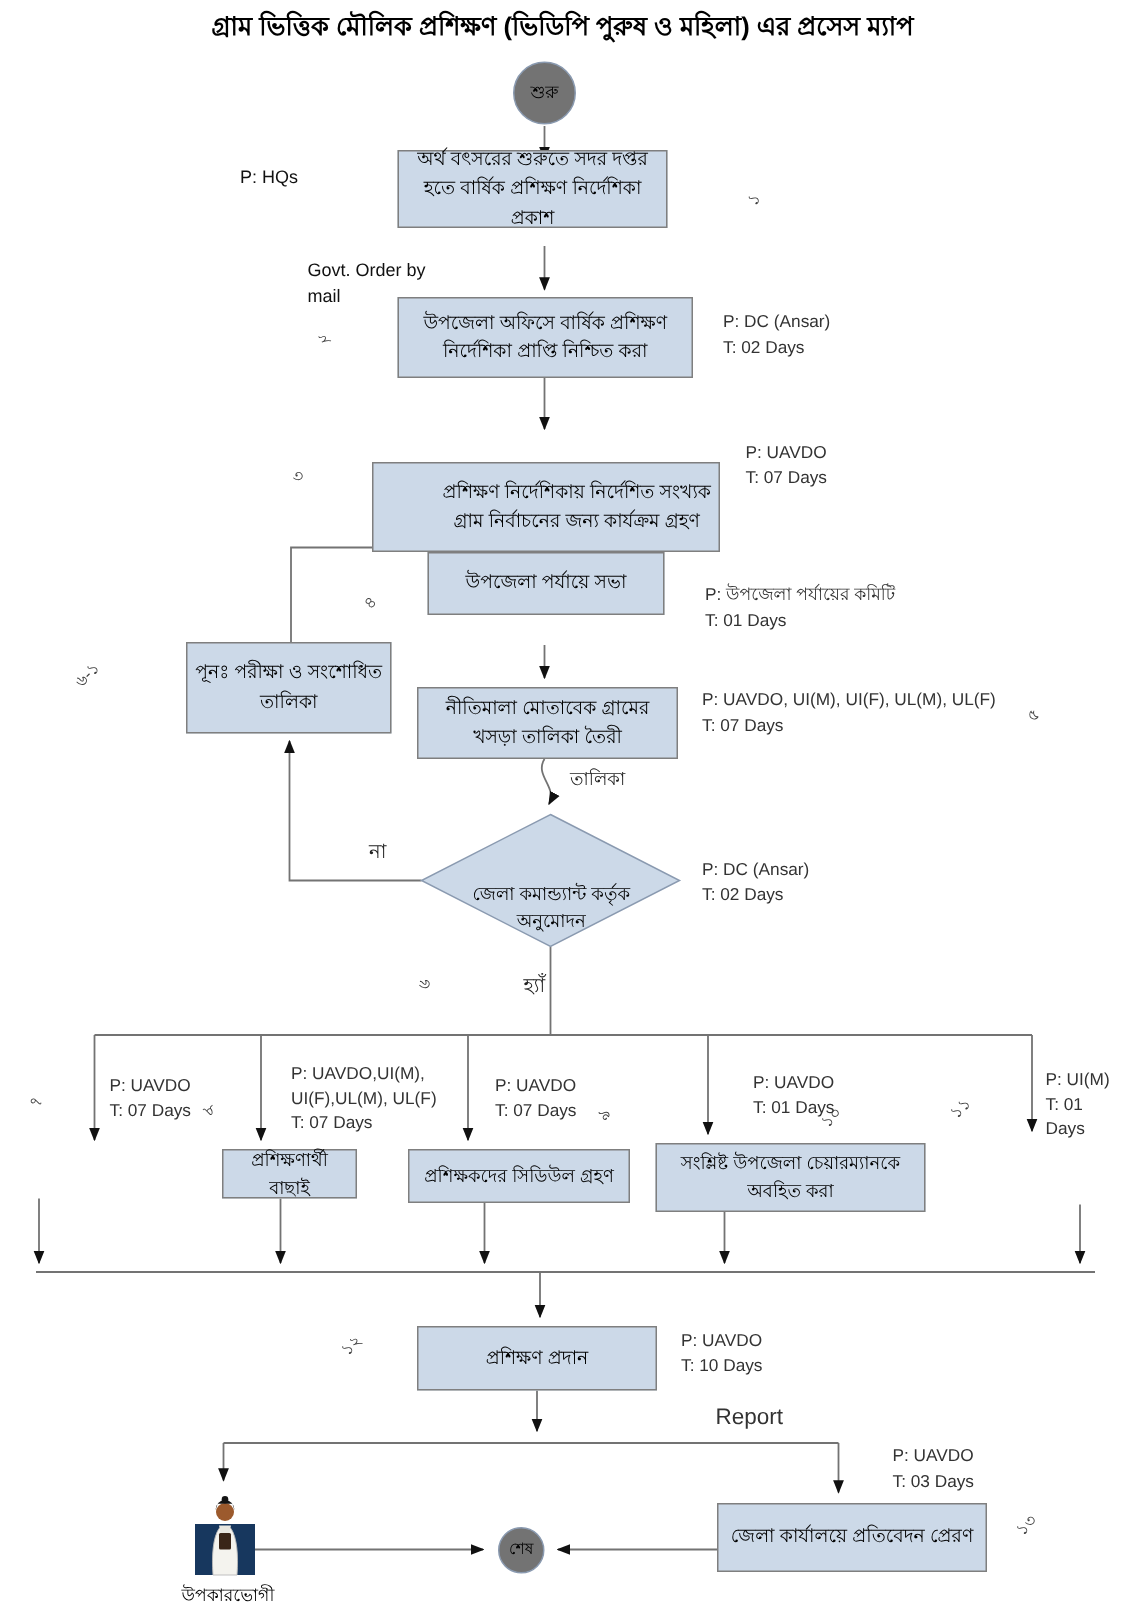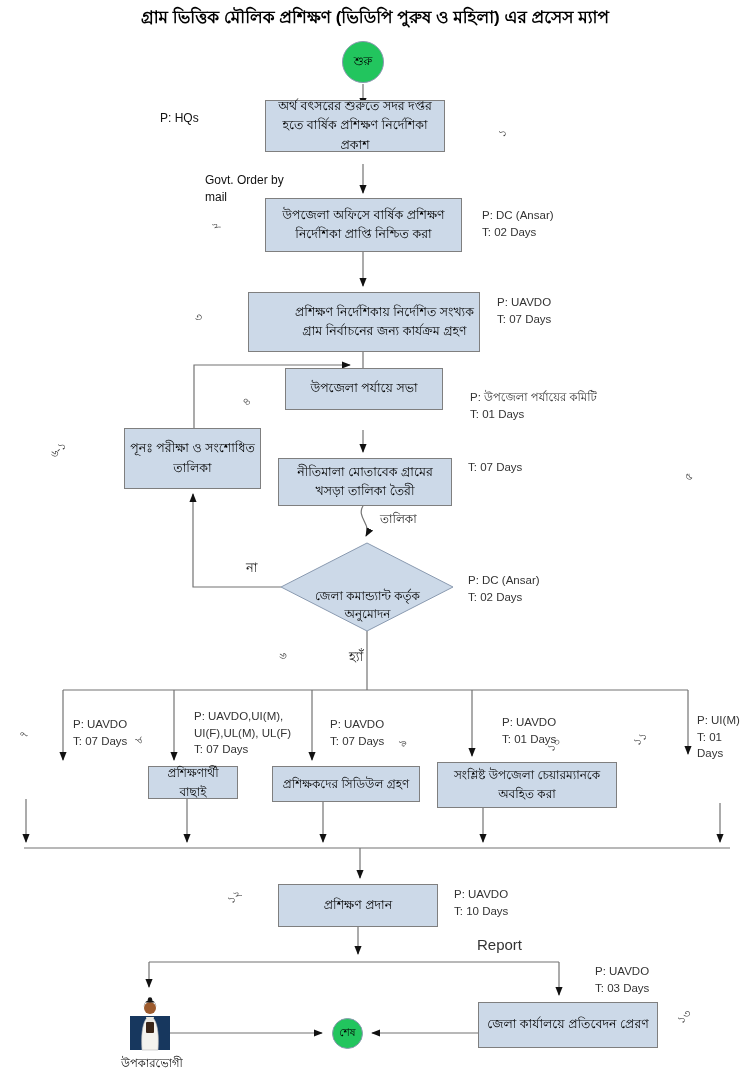--- a/index.html
+++ b/index.html
@@ -4,21 +4,21 @@
 <style>
   html,body{margin:0;padding:0;background:#fff;}
   .canvas{position:relative;width:750px;height:1072px;background:#fff;overflow:hidden;
           font-family:"Liberation Sans","DejaVu Sans",sans-serif;}
   .title{position:absolute;left:0;top:4px;width:750px;text-align:center;
          font-size:17px;font-weight:bold;color:#000;}
   .wires{position:absolute;left:0;top:0;}
   .box{position:absolute;background:#ccd9e8;border:1px solid #7f7f7f;
        display:flex;align-items:center;justify-content:center;text-align:center;
        font-size:12.5px;line-height:1.55;color:#000;box-sizing:border-box;padding:2px 4px;}
-  .oval{position:absolute;background:#22c55e;border:1px solid #8a9ab0;border-radius:50%;
+  .oval{position:absolute;background:#737373;border:1px solid #8a9ab0;border-radius:50%;
         display:flex;align-items:center;justify-content:center;font-size:11.5px;color:#000;box-sizing:border-box;}
   .dtext{position:absolute;display:flex;align-items:flex-end;justify-content:center;text-align:center;
          font-size:12px;line-height:1.5;color:#000;background:transparent;}
   .ann{position:absolute;font-size:11.5px;line-height:1.45;color:#333;}
   .ann span{display:block;}
   .bold{font-weight:normal;color:#111;font-size:12px;}
   .num{position:absolute;font-size:11px;color:#3c3c3c;transform:rotate(-45deg);}
   .elabel{position:absolute;font-size:12px;color:#222;}
   .nowrap{white-space:nowrap;}
   .person{position:absolute;left:129px;top:995px;}
@@ -76,21 +76,21 @@
   <div class="oval" style="left:332px;top:1018px;width:31px;height:31px;font-size:10.5px;">
     <span>শেষ</span>
   </div>
 
   <div class="box" style="left:265px;top:100px;width:180px;height:52px;">
       <span>অর্থ বৎসরের শুরুতে সদর দপ্তর হতে বার্ষিক প্রশিক্ষণ নির্দেশিকা প্রকাশ</span>
     </div>
   <div class="box" style="left:265px;top:198px;width:197px;height:54px;">
       <span>উপজেলা অফিসে বার্ষিক প্রশিক্ষণ নির্দেশিকা প্রাপ্তি নিশ্চিত করা</span>
     </div>
-  <div class="box" style="left:248px;top:292px;width:232px;height:60px;padding-left:45px;">
+  <div class="box" style="left:248px;top:308px;width:232px;height:60px;padding-left:45px;">
       <span>প্রশিক্ষণ নির্দেশিকায় নির্দেশিত সংখ্যক গ্রাম নির্বাচনের জন্য কার্যক্রম গ্রহণ</span>
     </div>
   <div class="box" style="left:285px;top:368px;width:158px;height:42px;">
       <span>উপজেলা পর্যায়ে সভা</span>
     </div>
   <div class="box" style="left:124px;top:428px;width:137px;height:61px;">
       <span>পূনঃ পরীক্ষা ও সংশোধিত তালিকা</span>
     </div>
   <div class="box" style="left:278px;top:458px;width:174px;height:48px;">
       <span>নীতিমালা মোতাবেক গ্রামের খসড়া তালিকা তৈরী</span>
@@ -137,20 +137,21 @@
   </div>
   <div class="ann" style="left:497px;top:294px;">
     <span>P: UAVDO</span>
     <span>T: 07 Days</span>
   </div>
   <div class="ann nowrap" style="left:470px;top:389px;">
     <span>P: উপজেলা পর্যায়ের কমিটি</span>
     <span>T: 01 Days</span>
   </div>
   <div class="ann nowrap" style="left:468px;top:459px;">
+    <span>P: UAVDO, UI(M), UI(F), UL(M), UL(F)</span>
     <span>T: 07 Days</span>
   </div>
   <div class="ann" style="left:468px;top:572px;">
     <span>P: DC (Ansar)</span>
     <span>T: 02 Days</span>
   </div>
   <div class="ann" style="left:73px;top:716px;">
     <span>P: UAVDO</span>
     <span>T: 07 Days</span>
   </div>

